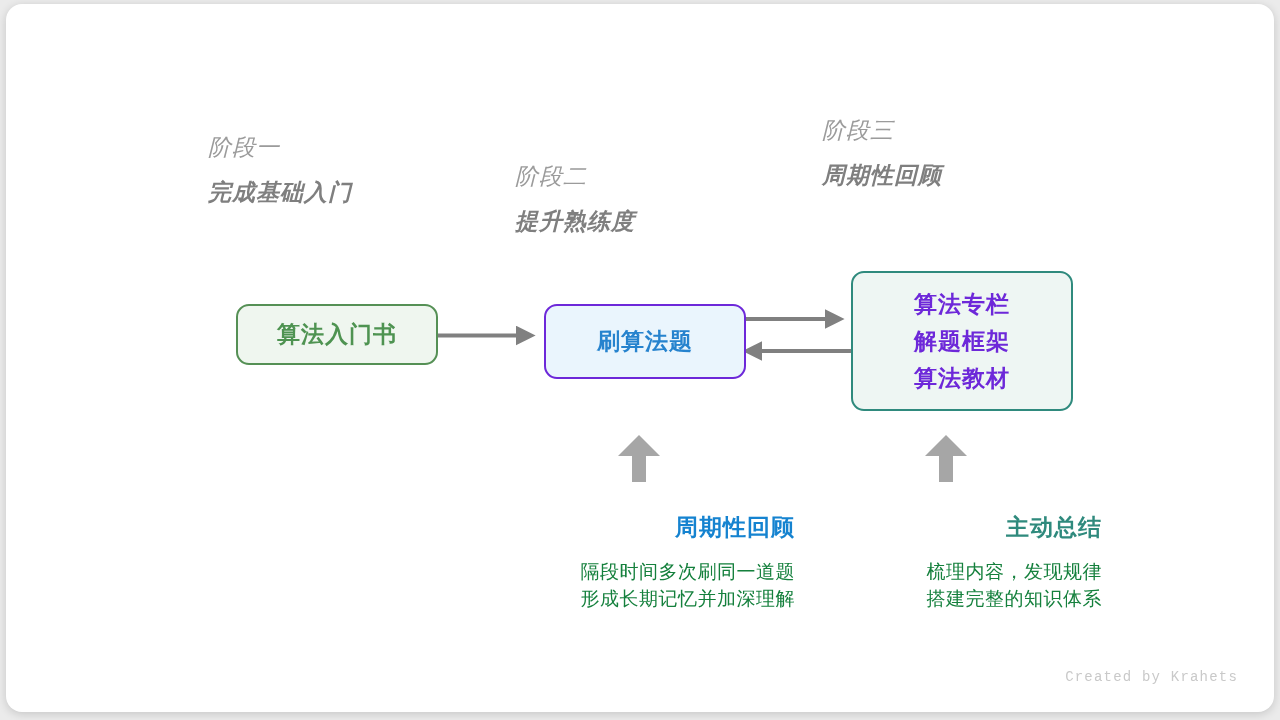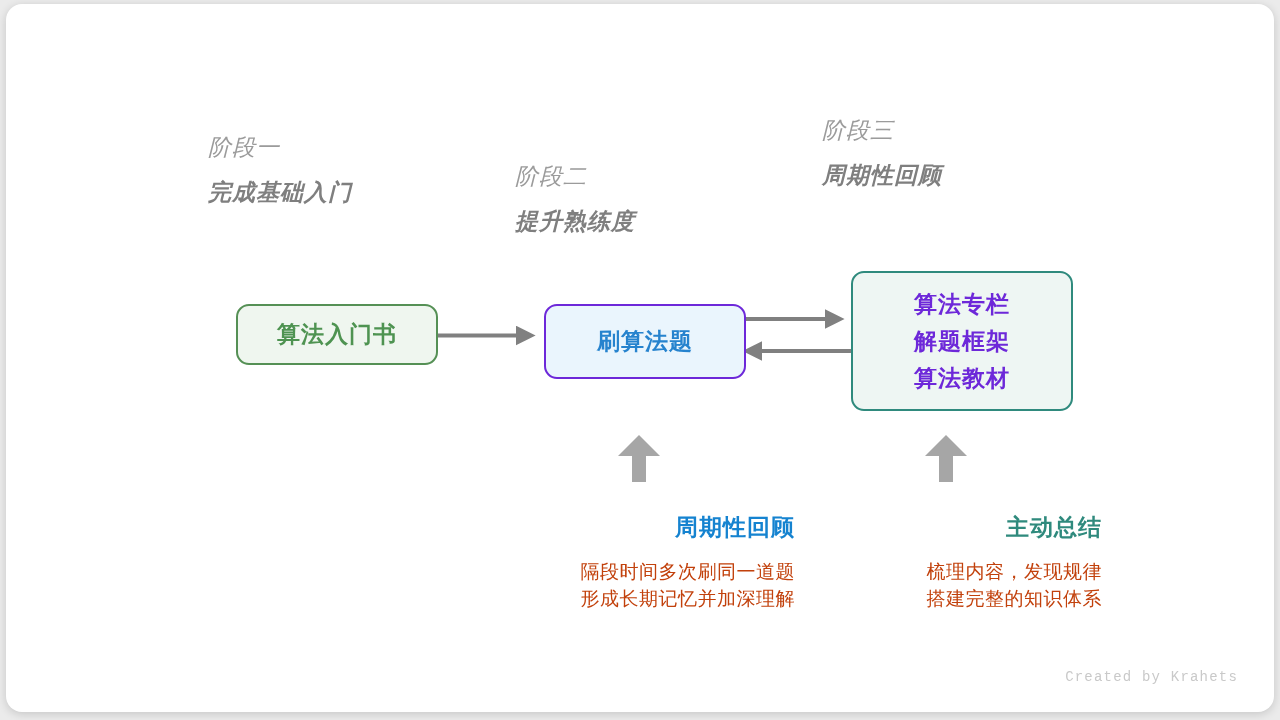--- a/index.html
+++ b/index.html
@@ -103,21 +103,21 @@
   }
   .annot-title {
     font-size: 23px;
     font-weight: bold;
     letter-spacing: 1px;
     line-height: 30px;
   }
   .annot-desc {
     margin-top: 16px;
     font-size: 19px;
-    color: #c2410c;
+    color: #15803d;
     line-height: 27px;
     letter-spacing: 0.5px;
   }
   #annot-review { left: 489px; top: 508px; }
   #annot-review .annot-title { color: #1583d0; }
   #annot-summary { left: 796px; top: 508px; }
   #annot-summary .annot-title { color: #2f8a7d; }
 
   
   .credit {

